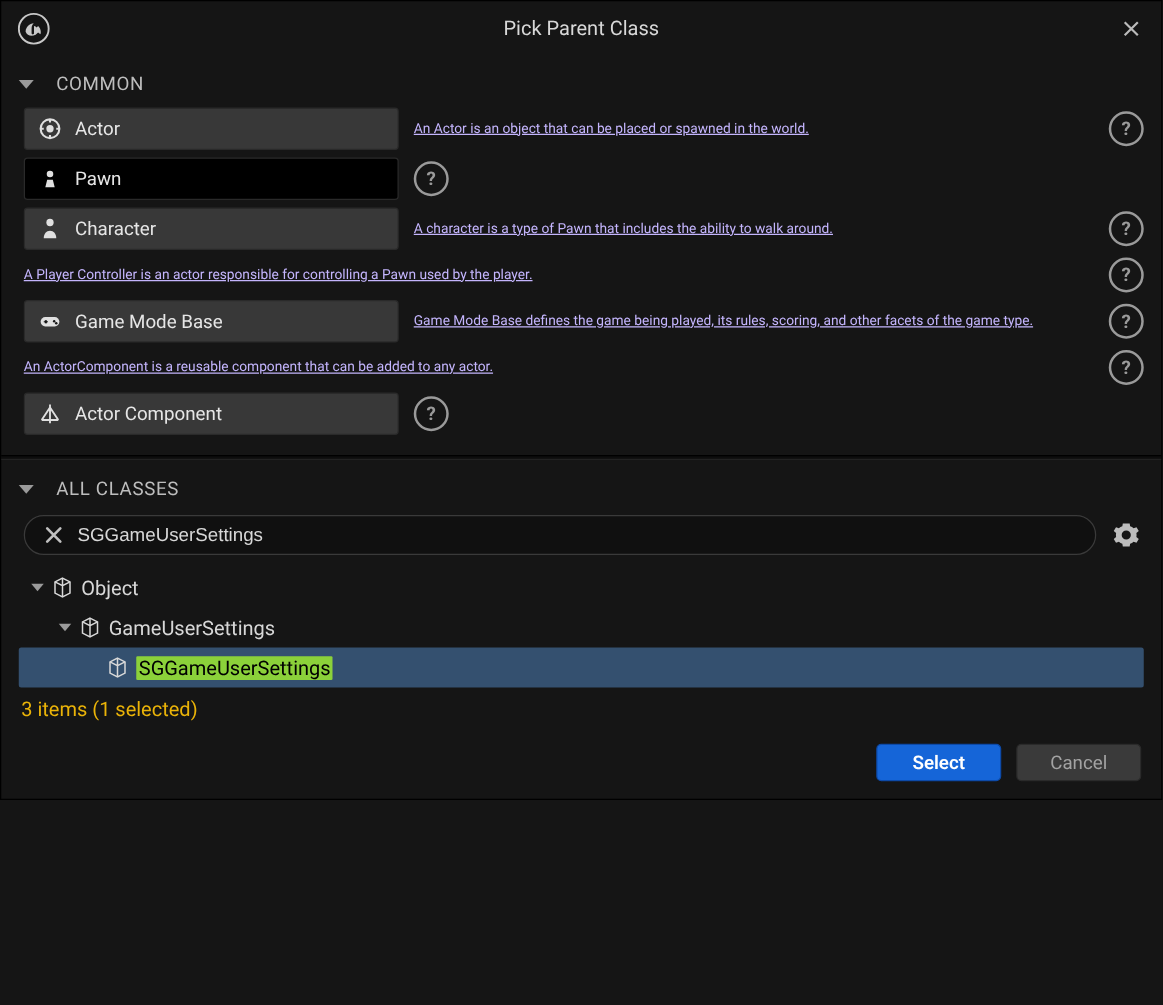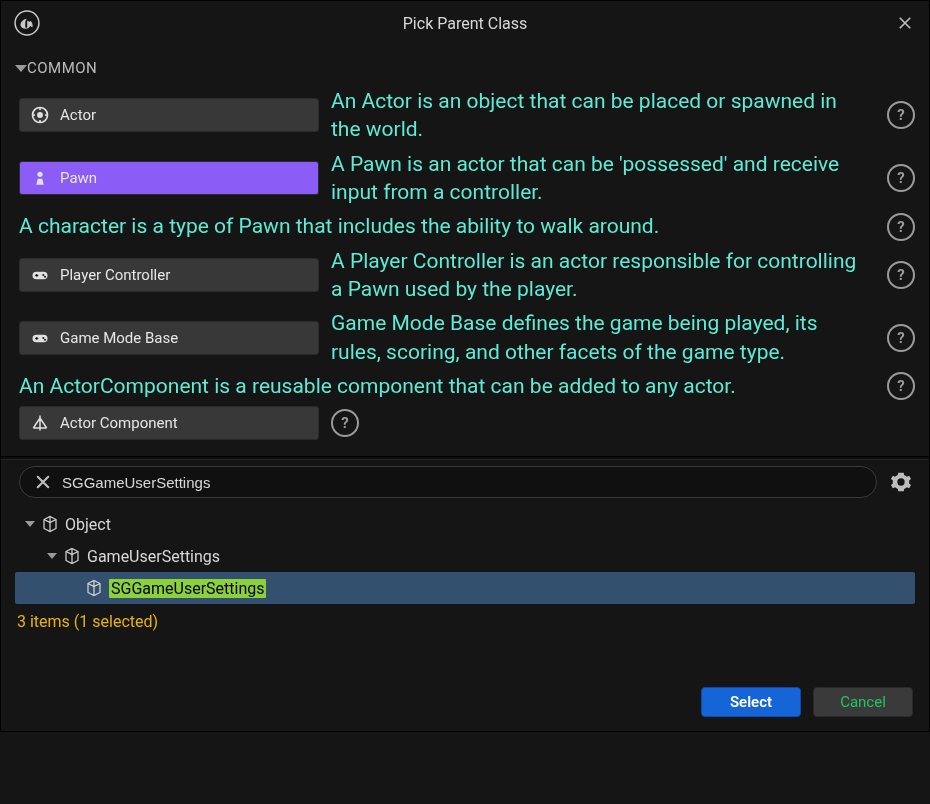--- a/index.html
+++ b/index.html
@@ -7,21 +7,21 @@
     background: #151515;
     font-family: "Segoe UI", Roboto, Arial, sans-serif;
     font-size: 14px;
     color: #c0c0c0;
     width: 930px;
     height: 804px;
     overflow: hidden;
   }
   .window {
     width: 930px;
-    height: 732px;
+    height: 640px;
     background: #151515;
     border: 1px solid #000;
     display: flex;
     flex-direction: column;
   }
   .titlebar {
     height: 44px;
     display: flex;
     align-items: center;
     position: relative;
@@ -43,21 +43,21 @@
     margin-left:auto;
     width:24px;height:24px;
     display:flex;align-items:center;justify-content:center;
     cursor:pointer;
     color:#bbb;
     font-size:18px;
   }
   .section-header {
     display:flex;
     align-items:center;
-    gap:0;
+    gap:18px;
     padding:6px 14px 6px 14px;
     color:#bdbdbd;
     font-size:15px;
     letter-spacing:0.5px;
     margin-top:8px;
   }
   .section-caret {
     width:0;height:0;
     border-left:6px solid transparent;
     border-right:6px solid transparent;
@@ -83,34 +83,35 @@
     border-radius:3px;
     display:flex;
     align-items:center;
     gap:10px;
     padding:0 10px;
     color:#e6e6e6;
     cursor:pointer;
     font-size:15px;
   }
   .class-btn.hover {
-    background:#8b5cf6;
+    background:#000000;
   }
   .class-icon {
     width:20px;height:20px;
     display:flex;align-items:center;justify-content:center;
     color:#e0e0e0;
     fill:#e0e0e0;
   }
   .class-desc {
     flex:1;
-    color:#5eead4;
-    font-size:21px;
+    color:#c4b5fd;
+    font-size:11px;
     line-height:1.35;
     padding-right:6px;
+    text-decoration:underline;
   }
   .help-btn {
     width:28px;height:28px;
     border:2px solid #9a9a9a;
     border-radius:50%;
     display:flex;align-items:center;justify-content:center;
     color:#9a9a9a;
     font-weight:bold;
     font-size:15px;
     cursor:pointer;
@@ -219,21 +220,21 @@
     padding:0 18px;
   }
   .btn.primary {
     background:#1565d8;
     border-color:#0d4aa8;
     color:#fff;
     font-weight:600;
   }
   .btn.secondary {
     background:#3a3a3a;
-    color:#22c55e;
+    color:#a3a3a3;
   }
 </style>
 </head>
 <body>
 
 <div class="window">
 
   <div class="titlebar">
     <div class="logo">
       <svg viewBox="0 0 24 24" width="26" height="26">
@@ -272,40 +273,36 @@
       <div class="common-row">
         <div class="class-btn hover">
           <span class="class-icon">
             <svg viewBox="0 0 24 24" width="18" height="18">
               <circle cx="12" cy="7" r="3.5" fill="#e0e0e0"></circle>
               <path d="M7 21h10l-2-8h-6z" fill="#e0e0e0"></path>
             </svg>
           </span>
           <span>Pawn</span>
         </div>
-        <div class="class-desc">A Pawn is an actor that can be 'possessed' and receive input from a controller.</div>
-        <div class="help-btn">?</div>
-      </div>
-      <div class="common-row">
-        <div class="class-desc">A character is a type of Pawn that includes the ability to walk around.</div>
         <div class="help-btn">?</div>
       </div>
       <div class="common-row">
         <div class="class-btn">
           <span class="class-icon">
-            <svg viewBox="0 0 24 24" width="22" height="20">
-              <rect x="3" y="8" width="18" height="9" rx="4.5" fill="#e0e0e0"></rect>
-              <rect x="7" y="11" width="2" height="3" fill="#151515"></rect>
-              <rect x="6" y="12" width="4" height="1" fill="#151515"></rect>
-              <circle cx="16" cy="12" r="1.2" fill="#151515"></circle>
-              <circle cx="18" cy="14" r="1.2" fill="#151515"></circle>
+            <svg viewBox="0 0 24 24" width="20" height="20">
+              <circle cx="12" cy="6" r="3.5" fill="#e0e0e0"></circle>
+              <path d="M6 21c0-4 2.5-7 6-7s6 3 6 7z" fill="#e0e0e0"></path>
             </svg>
           </span>
-          <span>Player Controller</span>
+          <span>Character</span>
         </div>
+        <div class="class-desc">A character is a type of Pawn that includes the ability to walk around.</div>
+        <div class="help-btn">?</div>
+      </div>
+      <div class="common-row">
         <div class="class-desc">A Player Controller is an actor responsible for controlling a Pawn used by the player.</div>
         <div class="help-btn">?</div>
       </div>
       <div class="common-row">
         <div class="class-btn">
           <span class="class-icon">
             <svg viewBox="0 0 24 24" width="22" height="20">
               <rect x="3" y="8" width="18" height="9" rx="4.5" fill="#e0e0e0"></rect>
               <rect x="7" y="11" width="2" height="3" fill="#151515"></rect>
               <rect x="6" y="12" width="4" height="1" fill="#151515"></rect>
@@ -330,20 +327,24 @@
             </svg>
           </span>
           <span>Actor Component</span>
         </div>
         <div class="help-btn">?</div>
       </div>
     </div>
 
   <div class="divider"></div>
 
+  <div class="section-header">
+    <span class="section-caret"></span>
+    <span>ALL CLASSES</span>
+  </div>
 
   <div class="search-row">
     <div class="search-box">
       <div class="search-clear">
         <svg viewBox="0 0 16 16" width="14" height="14">
             <path d="M2 2 L14 14 M14 2 L2 14" stroke="#c0c0c0" stroke-width="2.4" fill="none" stroke-linecap="round"></path>
           </svg>
       </div>
       <input class="search-text" value="SGGameUserSettings" style="">
     </div>

